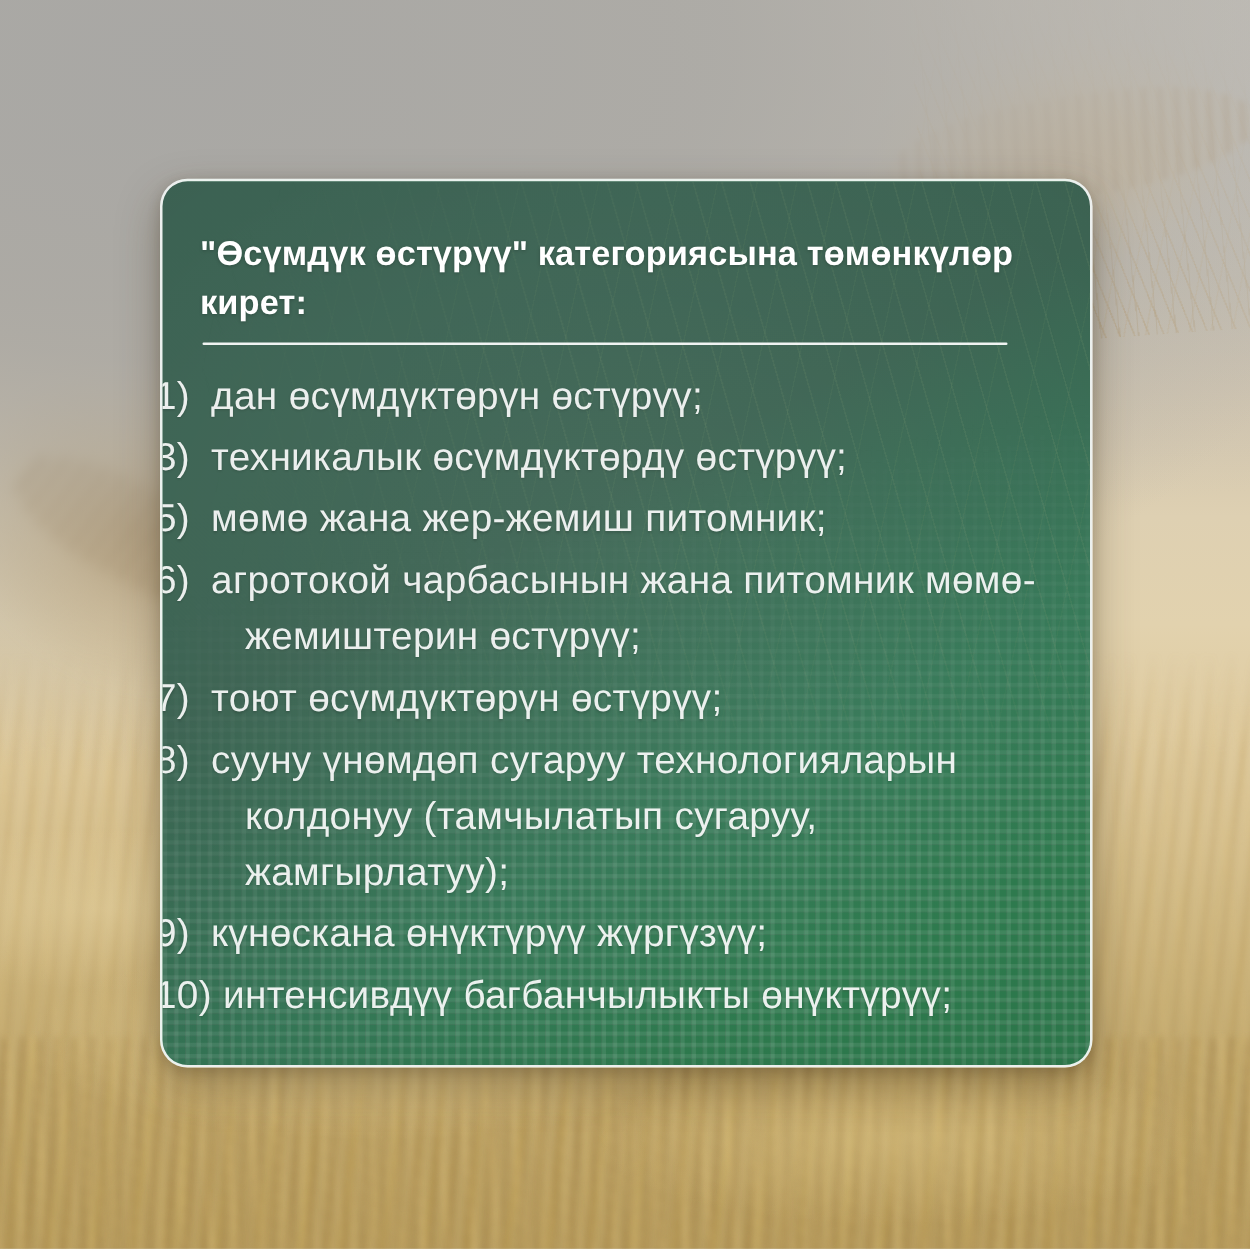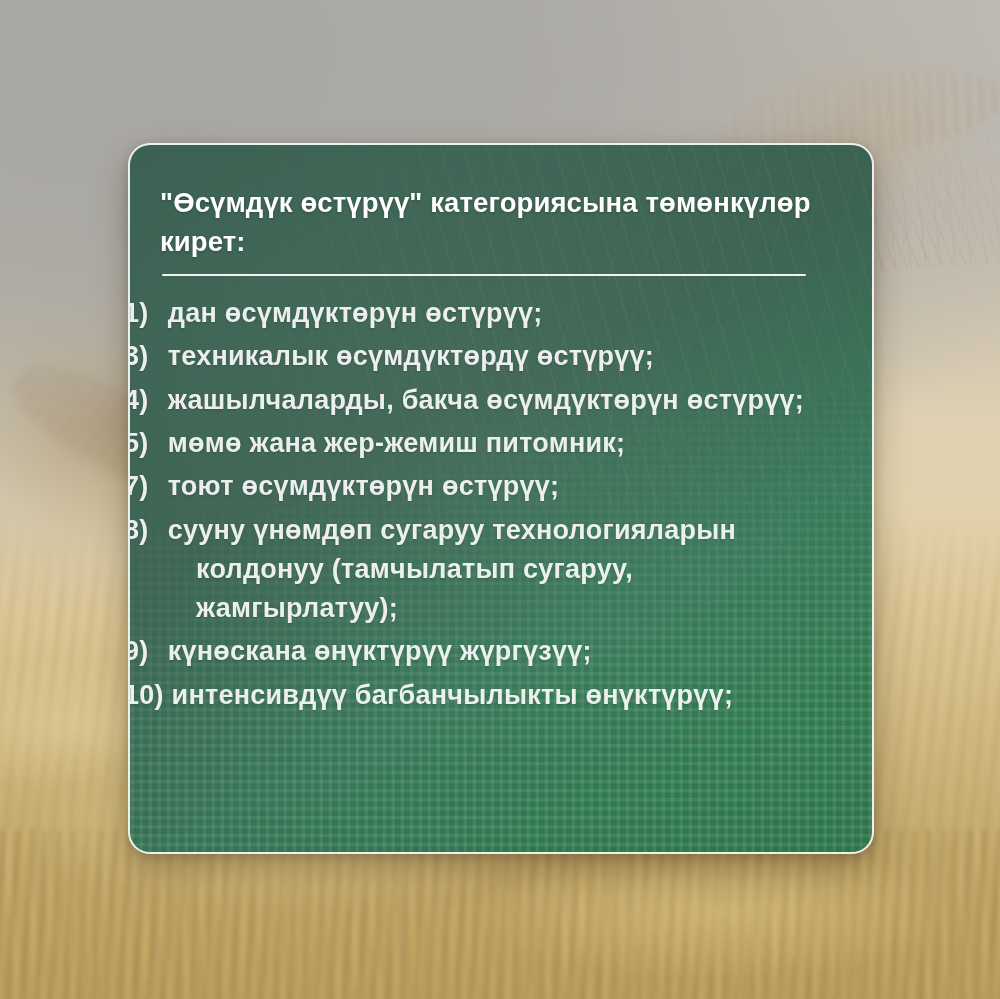--- a/index.html
+++ b/index.html
@@ -175,22 +175,22 @@
     background:rgba(255,255,255,.92);
     border-radius:2px;
   }
 
   
   .list{
     list-style:none;
     margin:18px 0 0 0;
     padding:0;
     color:rgba(255,255,255,.90);
-    font-size:27px;
-    font-weight:700;
+    font-size:31px;
+    font-weight:400;
     line-height:1.455;
     letter-spacing:.25px;
     text-shadow:0 1px 2px rgba(0,0,0,.16);
   }
   .list li{
     margin:0 0 4px 0;
     padding-left:36px;
     text-indent:-36px;
   }
   .list li .num{display:inline-block;min-width:0;}
@@ -218,22 +218,22 @@
 
     <div class="card-inner">
 
       <h1 class="title">"Өсүмдүк өстүрүү" категориясына төмөнкүлөр кирет:</h1>
 
       <div class="divider"></div>
 
       <ul class="list" id="list">
           <li><span class="num">1)</span><span> дан өсүмдүктөрүн өстүрүү;</span></li>
           <li><span class="num">3)</span><span> техникалык өсүмдүктөрдү өстүрүү;</span></li>
-          <li><span class="num">4)</span><span> жашылчаларды, бакча өсүмдүктөрүн өстүрүү;</span></li>
           <li><span class="num">5)</span><span> мөмө жана жер-жемиш питомник;</span></li>
+          <li><span class="num">6)</span><span> агротокой чарбасынын жана питомник мөмө-жемиштерин өстүрүү;</span></li>
           <li><span class="num">7)</span><span> тоют өсүмдүктөрүн өстүрүү;</span></li>
           <li><span class="num">8)</span><span> сууну үнөмдөп сугаруу технологияларын колдонуу (тамчылатып сугаруу, жамгырлатуу);</span></li>
           <li><span class="num">9)</span><span> күнөскана өнүктүрүү жүргүзүү;</span></li>
           <li><span class="num">10)</span><span> интенсивдүү багбанчылыкты өнүктүрүү;</span></li>
         </ul>
 
     </div>
   </div>
 
 </div>

